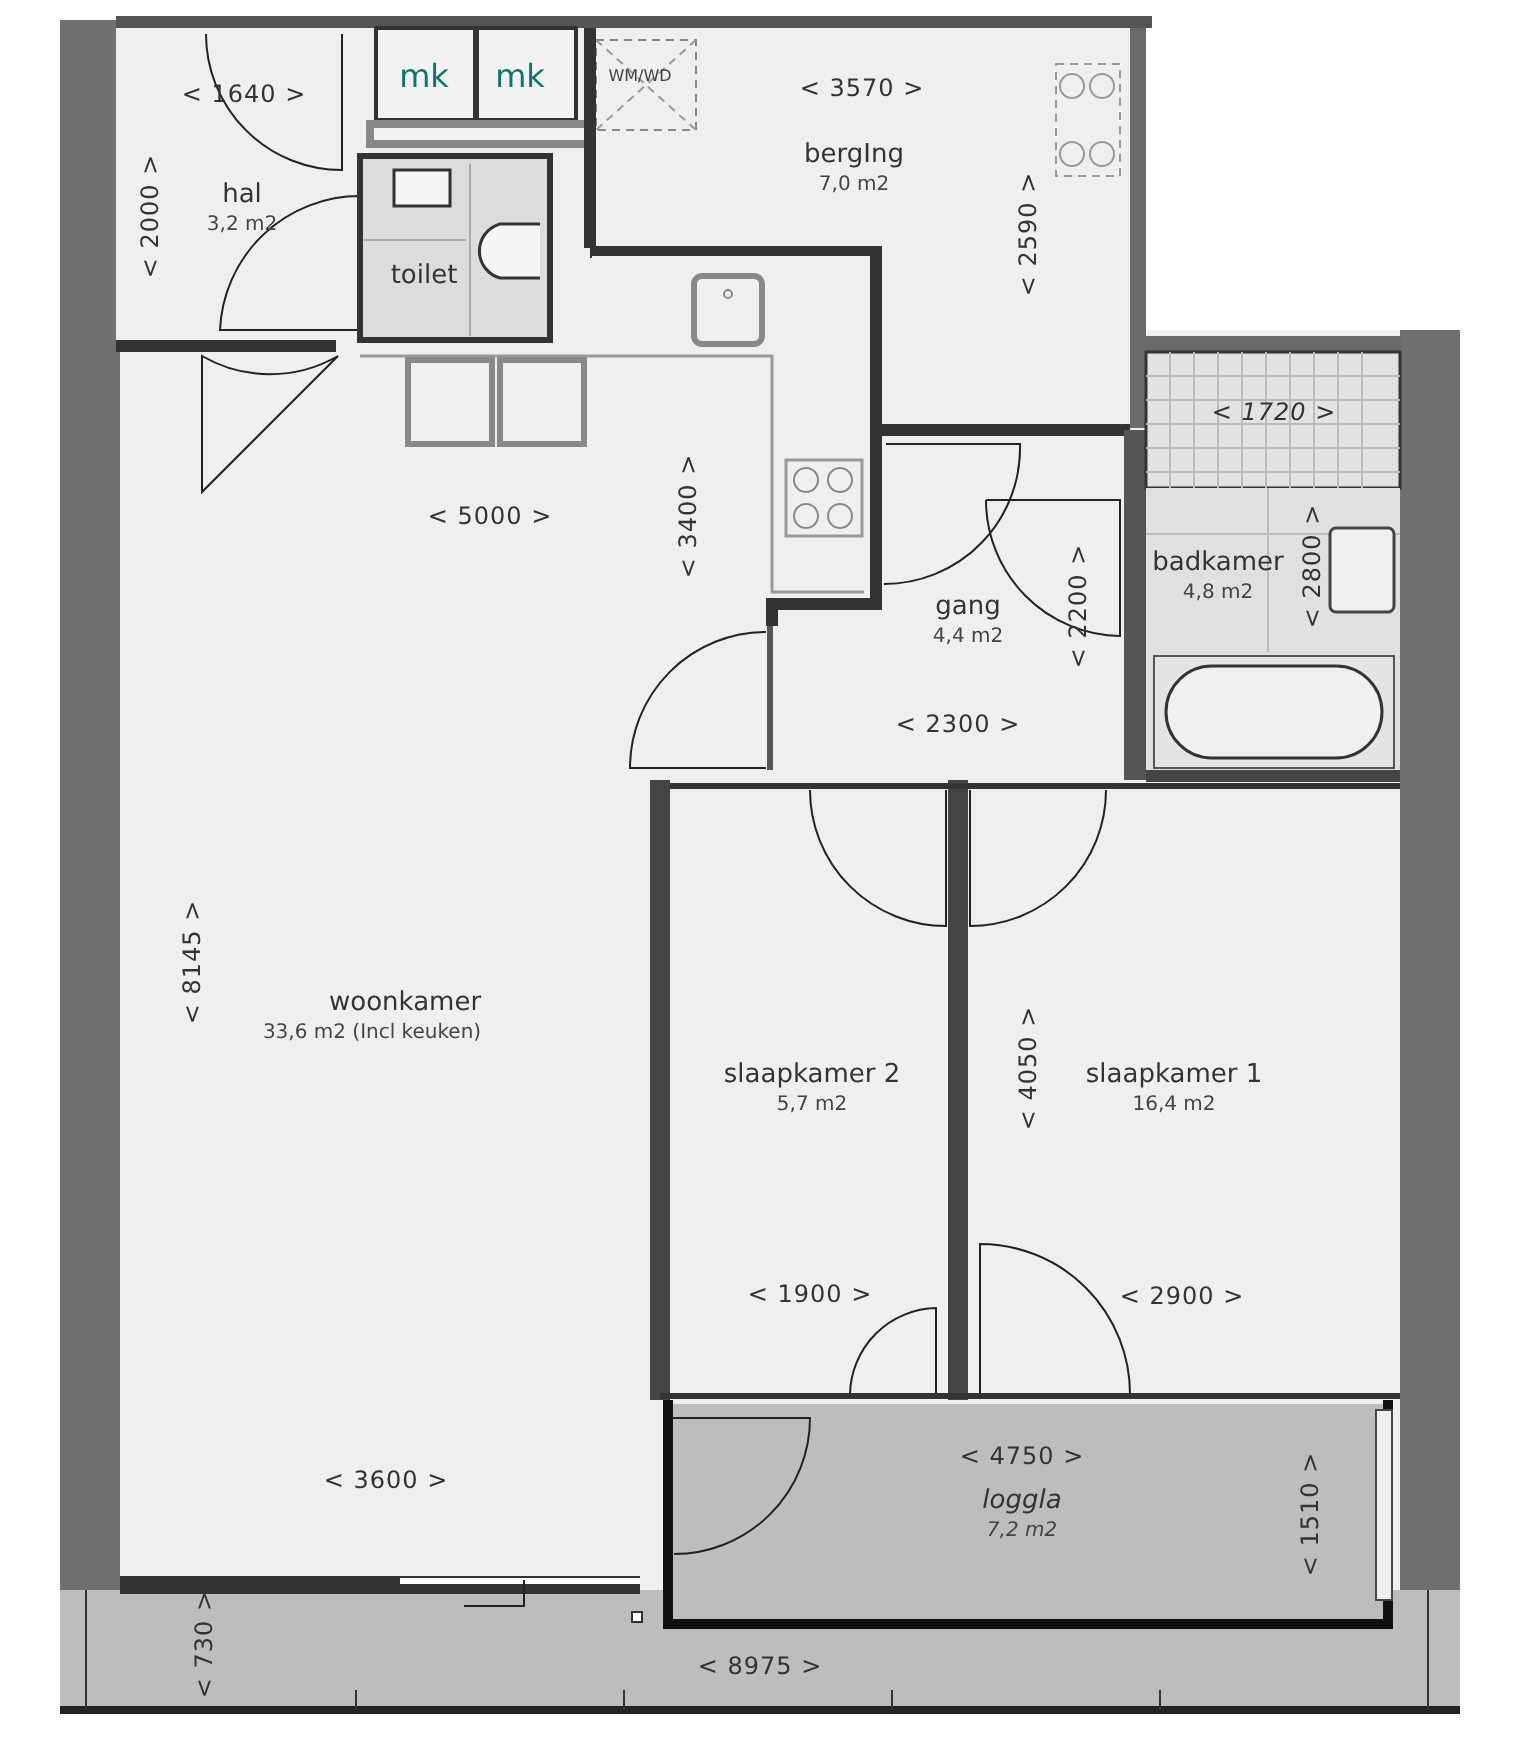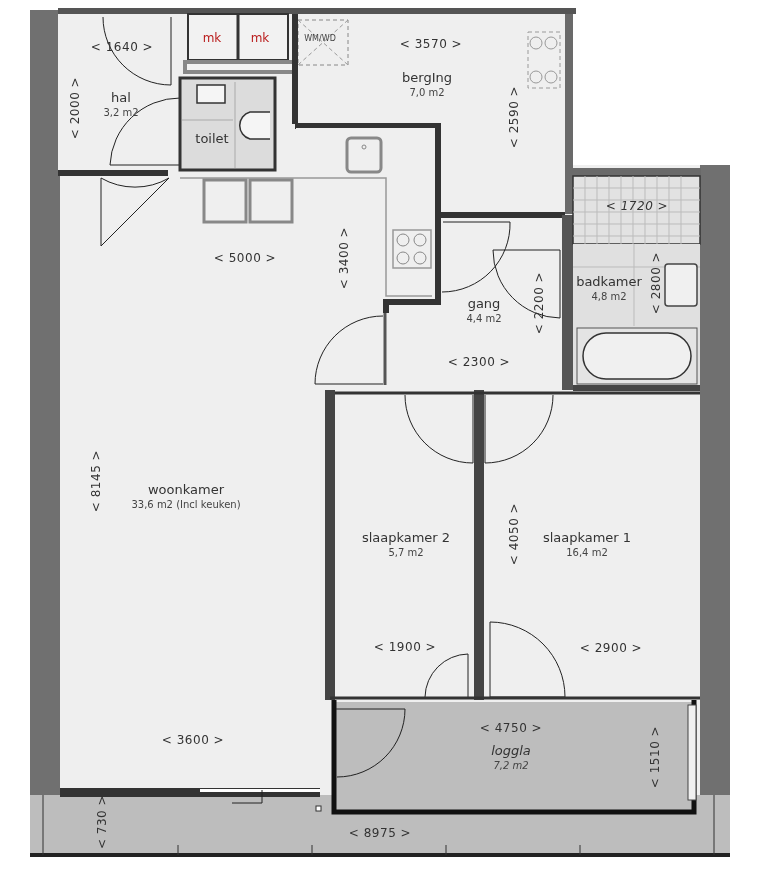--- a/index.html
+++ b/index.html
@@ -4,21 +4,21 @@
 <style>
   html, body { margin:0; padding:0; background:#ffffff; }
   body { width:768px; height:880px; position:relative; overflow:hidden;
          font-family:"DejaVu Sans", "Liberation Sans", sans-serif; color:#333; }
   #plan { position:absolute; left:0; top:0; width:768px; height:880px; }
   .lbl { position:absolute; text-align:center; white-space:nowrap; transform:translate(-50%,-50%); }
   .room-name { font-size:13px; color:#333; }
   .room-area { font-size:10px; color:#444; margin-top:2px; }
   .dim { position:absolute; font-size:12px; color:#333; white-space:nowrap; transform:translate(-50%,-50%); letter-spacing:0.5px; }
   .dim.v { transform:translate(-50%,-50%) rotate(-90deg); }
-  .fix { position:absolute; font-size:12px; color:#b91c1c; transform:translate(-50%,-50%); }
+  .fix { position:absolute; font-size:16px; color:#0f766e; transform:translate(-50%,-50%); }
   .small { position:absolute; font-size:8px; color:#444; transform:translate(-50%,-50%); }
 </style>
 </head>
 <body>
 
 <svg id="plan" viewBox="0 0 768 880" xmlns="http://www.w3.org/2000/svg">
 
   <rect x="30" y="795" width="700" height="60" fill="#bdbdbd"></rect>
   <line x1="30" y1="855" x2="730" y2="855" stroke="#222" stroke-width="4"></line>
   <line x1="43" y1="795" x2="43" y2="855" stroke="#333" stroke-width="1"></line>
@@ -148,21 +148,21 @@
   <div class="room-area">7,0 m2</div>
 </div>
 <div class="lbl" style="left:609px;top:288px;">
   <div class="room-name">badkamer</div>
   <div class="room-area">4,8 m2</div>
 </div>
 <div class="lbl" style="left:484px;top:310px;">
   <div class="room-name">gang</div>
   <div class="room-area">4,4 m2</div>
 </div>
-<div class="lbl" style="left:186px;top:496px;">
+<div class="lbl" style="left:186px;top:508px;text-align:right;">
   <div class="room-name">woonkamer</div>
   <div class="room-area">33,6 m2 (Incl keuken)</div>
 </div>
 <div class="lbl" style="left:406px;top:544px;">
   <div class="room-name">slaapkamer 2</div>
   <div class="room-area">5,7 m2</div>
 </div>
 <div class="lbl" style="left:587px;top:544px;">
   <div class="room-name">slaapkamer 1</div>
   <div class="room-area">16,4 m2</div>
@@ -183,17 +183,17 @@
 <div class="dim" style="left:637px;top:206px;font-style:italic;">&lt;  1720  &gt;</div>
 <div class="dim v" style="left:656px;top:283px;">&lt;  2800  &gt;</div>
 <div class="dim" style="left:245px;top:258px;text-align:center;">&lt;  5000  &gt;</div>
 <div class="dim v" style="left:344px;top:258px;">&lt;  3400  &gt;</div>
 <div class="dim" style="left:479px;top:362px;">&lt;  2300  &gt;</div>
 <div class="dim v" style="left:539px;top:303px;">&lt;  2200  &gt;</div>
 <div class="dim v" style="left:96px;top:481px;">&lt;  8145  &gt;</div>
 <div class="dim" style="left:193px;top:740px;">&lt;  3600  &gt;</div>
 <div class="dim v" style="left:514px;top:534px;">&lt;  4050  &gt;</div>
 <div class="dim" style="left:405px;top:647px;">&lt;  1900  &gt;</div>
-<div class="dim" style="left:591px;top:648px;margin-left:20px;">&lt;  2900  &gt;</div>
+<div class="dim" style="left:591px;top:648px;">&lt;  2900  &gt;</div>
 <div class="dim" style="left:511px;top:728px;">&lt;  4750  &gt;</div>
 <div class="dim v" style="left:655px;top:757px;">&lt;  1510  &gt;</div>
 <div class="dim v" style="left:102px;top:822px;">&lt;  730  &gt;</div>
 <div class="dim" style="left:380px;top:833px;">&lt;  8975  &gt;</div>
 
 </body></html>

